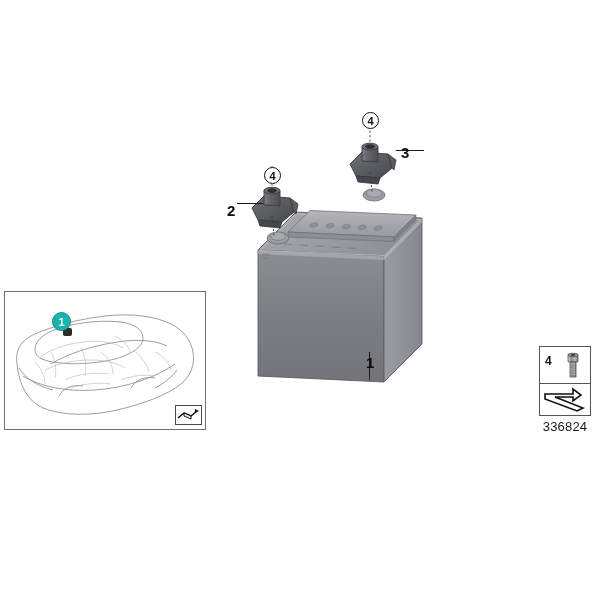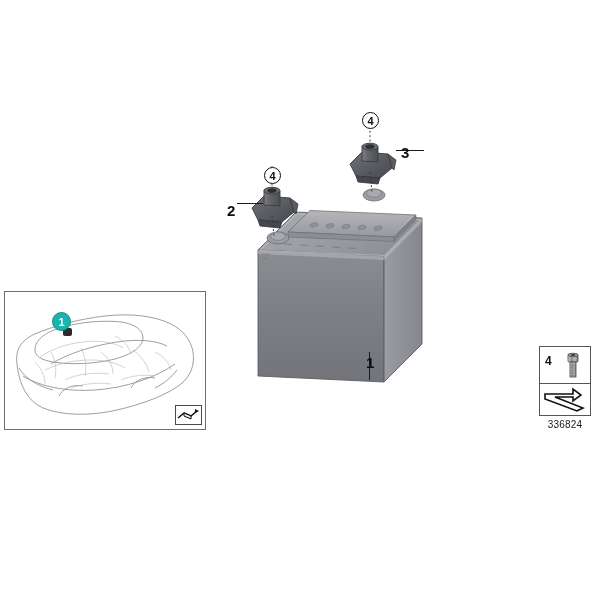--- a/index.html
+++ b/index.html
@@ -135,21 +135,21 @@
     font-size: 12px;
     font-weight: bold;
     color: #111;
   }
   #legend-caption {
     position: absolute;
     left: 539px;
     top: 419px;
     width: 52px;
     text-align: center;
-    font-size: 10px;
+    font-size: 13px;
     color: #1a1a1a;
     letter-spacing: 0.2px;
   }
 
   
   #footer {
     position: absolute;
     left: 0;
     top: 528px;
     width: 600px;

